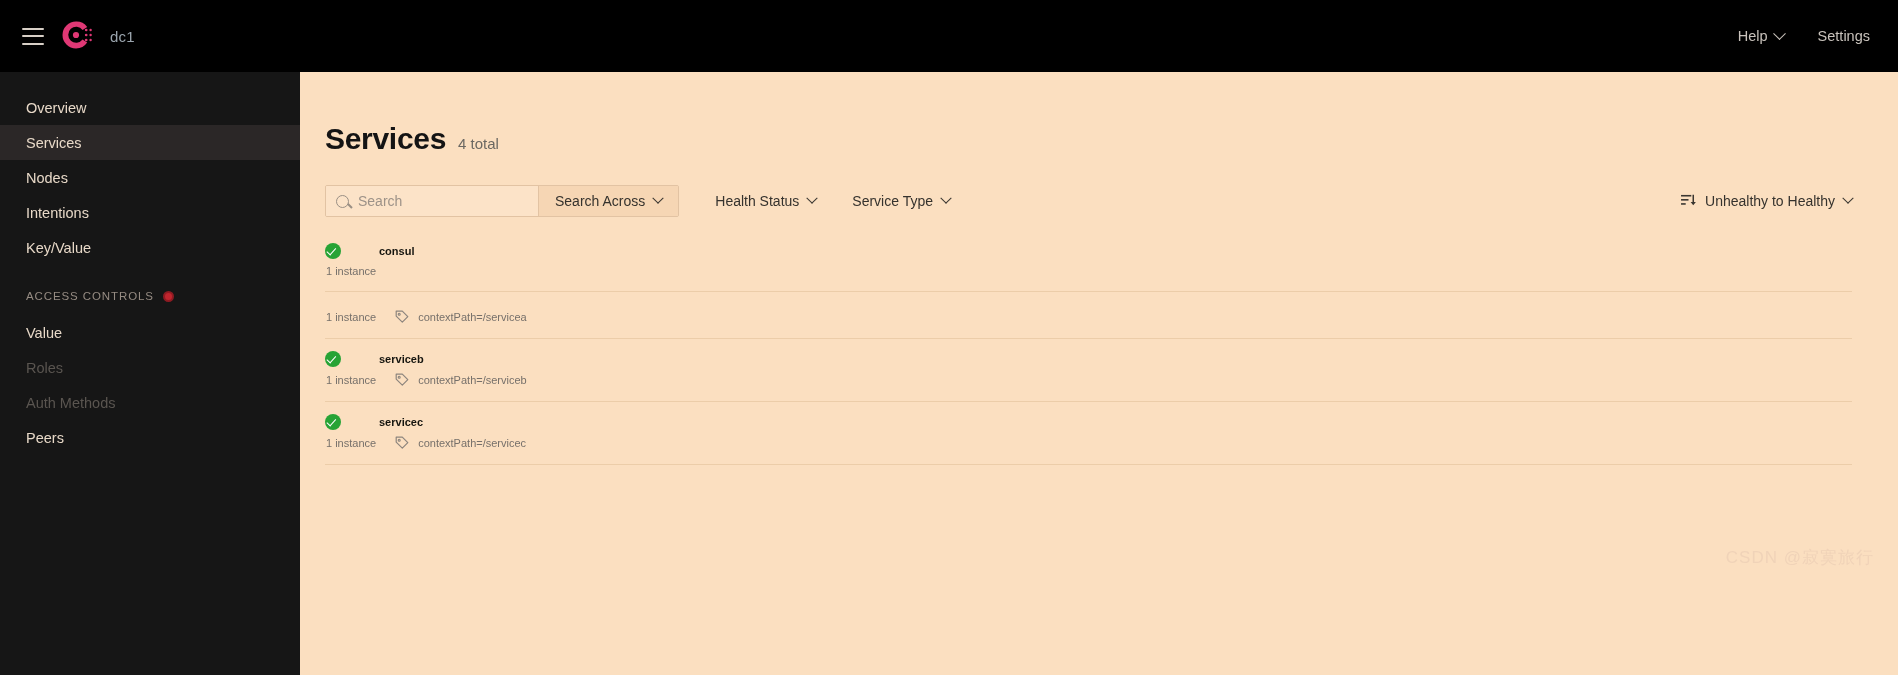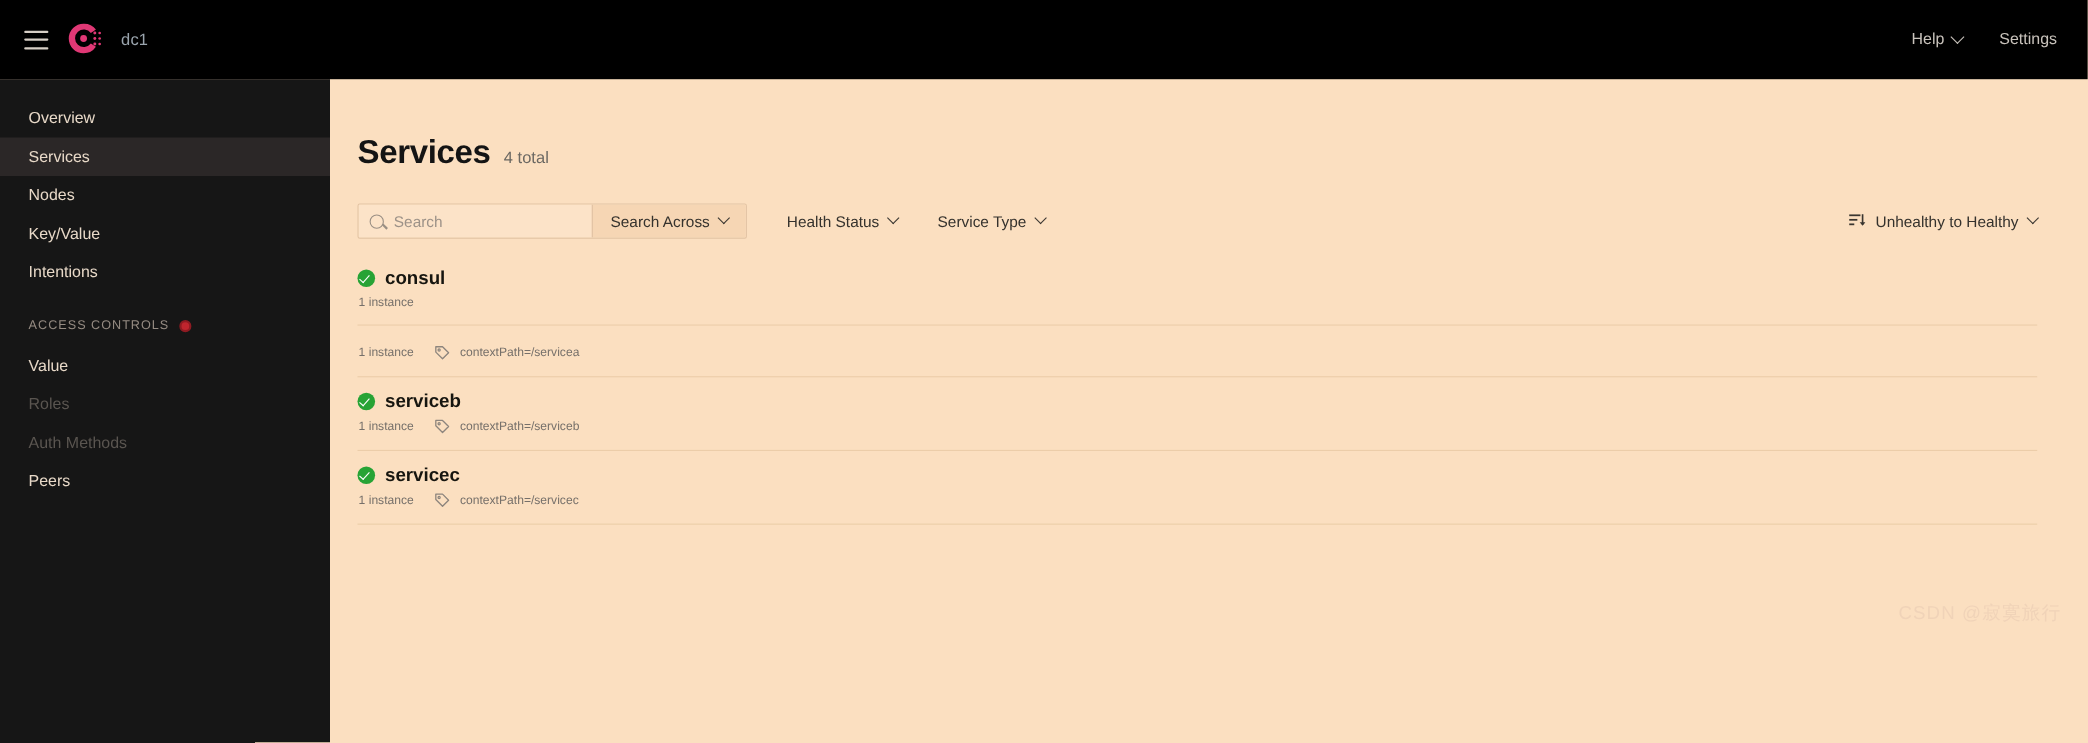--- a/index.html
+++ b/index.html
@@ -261,23 +261,24 @@
   .health-icon::after {
     content: "";
     position: absolute;
     left: 4px; top: 3.4px;
     width: 4px; height: 7.5px;
     border-right: 1.9px solid #ffffff;
     border-bottom: 1.9px solid #ffffff;
     transform: rotate(42deg);
   }
   .svc-name {
-    font-size: 17px;
+    font-size: 11px;
     font-weight: bold;
     color: #16150f;
+    margin-left: 29px;
   }
   .svc-meta {
     display: flex;
     align-items: center;
     gap: 9px;
     margin-top: 6px;
     margin-left: 1px;
     font-size: 11px;
     color: #76706a;
   }
@@ -339,24 +340,24 @@
     <div class="nav-item">
       <span>Overview</span>
     </div>
     <div class="nav-item active">
       <span>Services</span>
     </div>
     <div class="nav-item">
       <span>Nodes</span>
     </div>
     <div class="nav-item">
+      <span>Intentions</span>
+    </div>
+    <div class="nav-item">
       <span>Key/Value</span>
-    </div>
-    <div class="nav-item">
-      <span>Intentions</span>
     </div>
 
     <div class="nav-section">
       <span>Access Controls</span>
       <span class="alert-dot"></span>
     </div>
 
     <div class="nav-item">
       <span>Value</span>
     </div>

